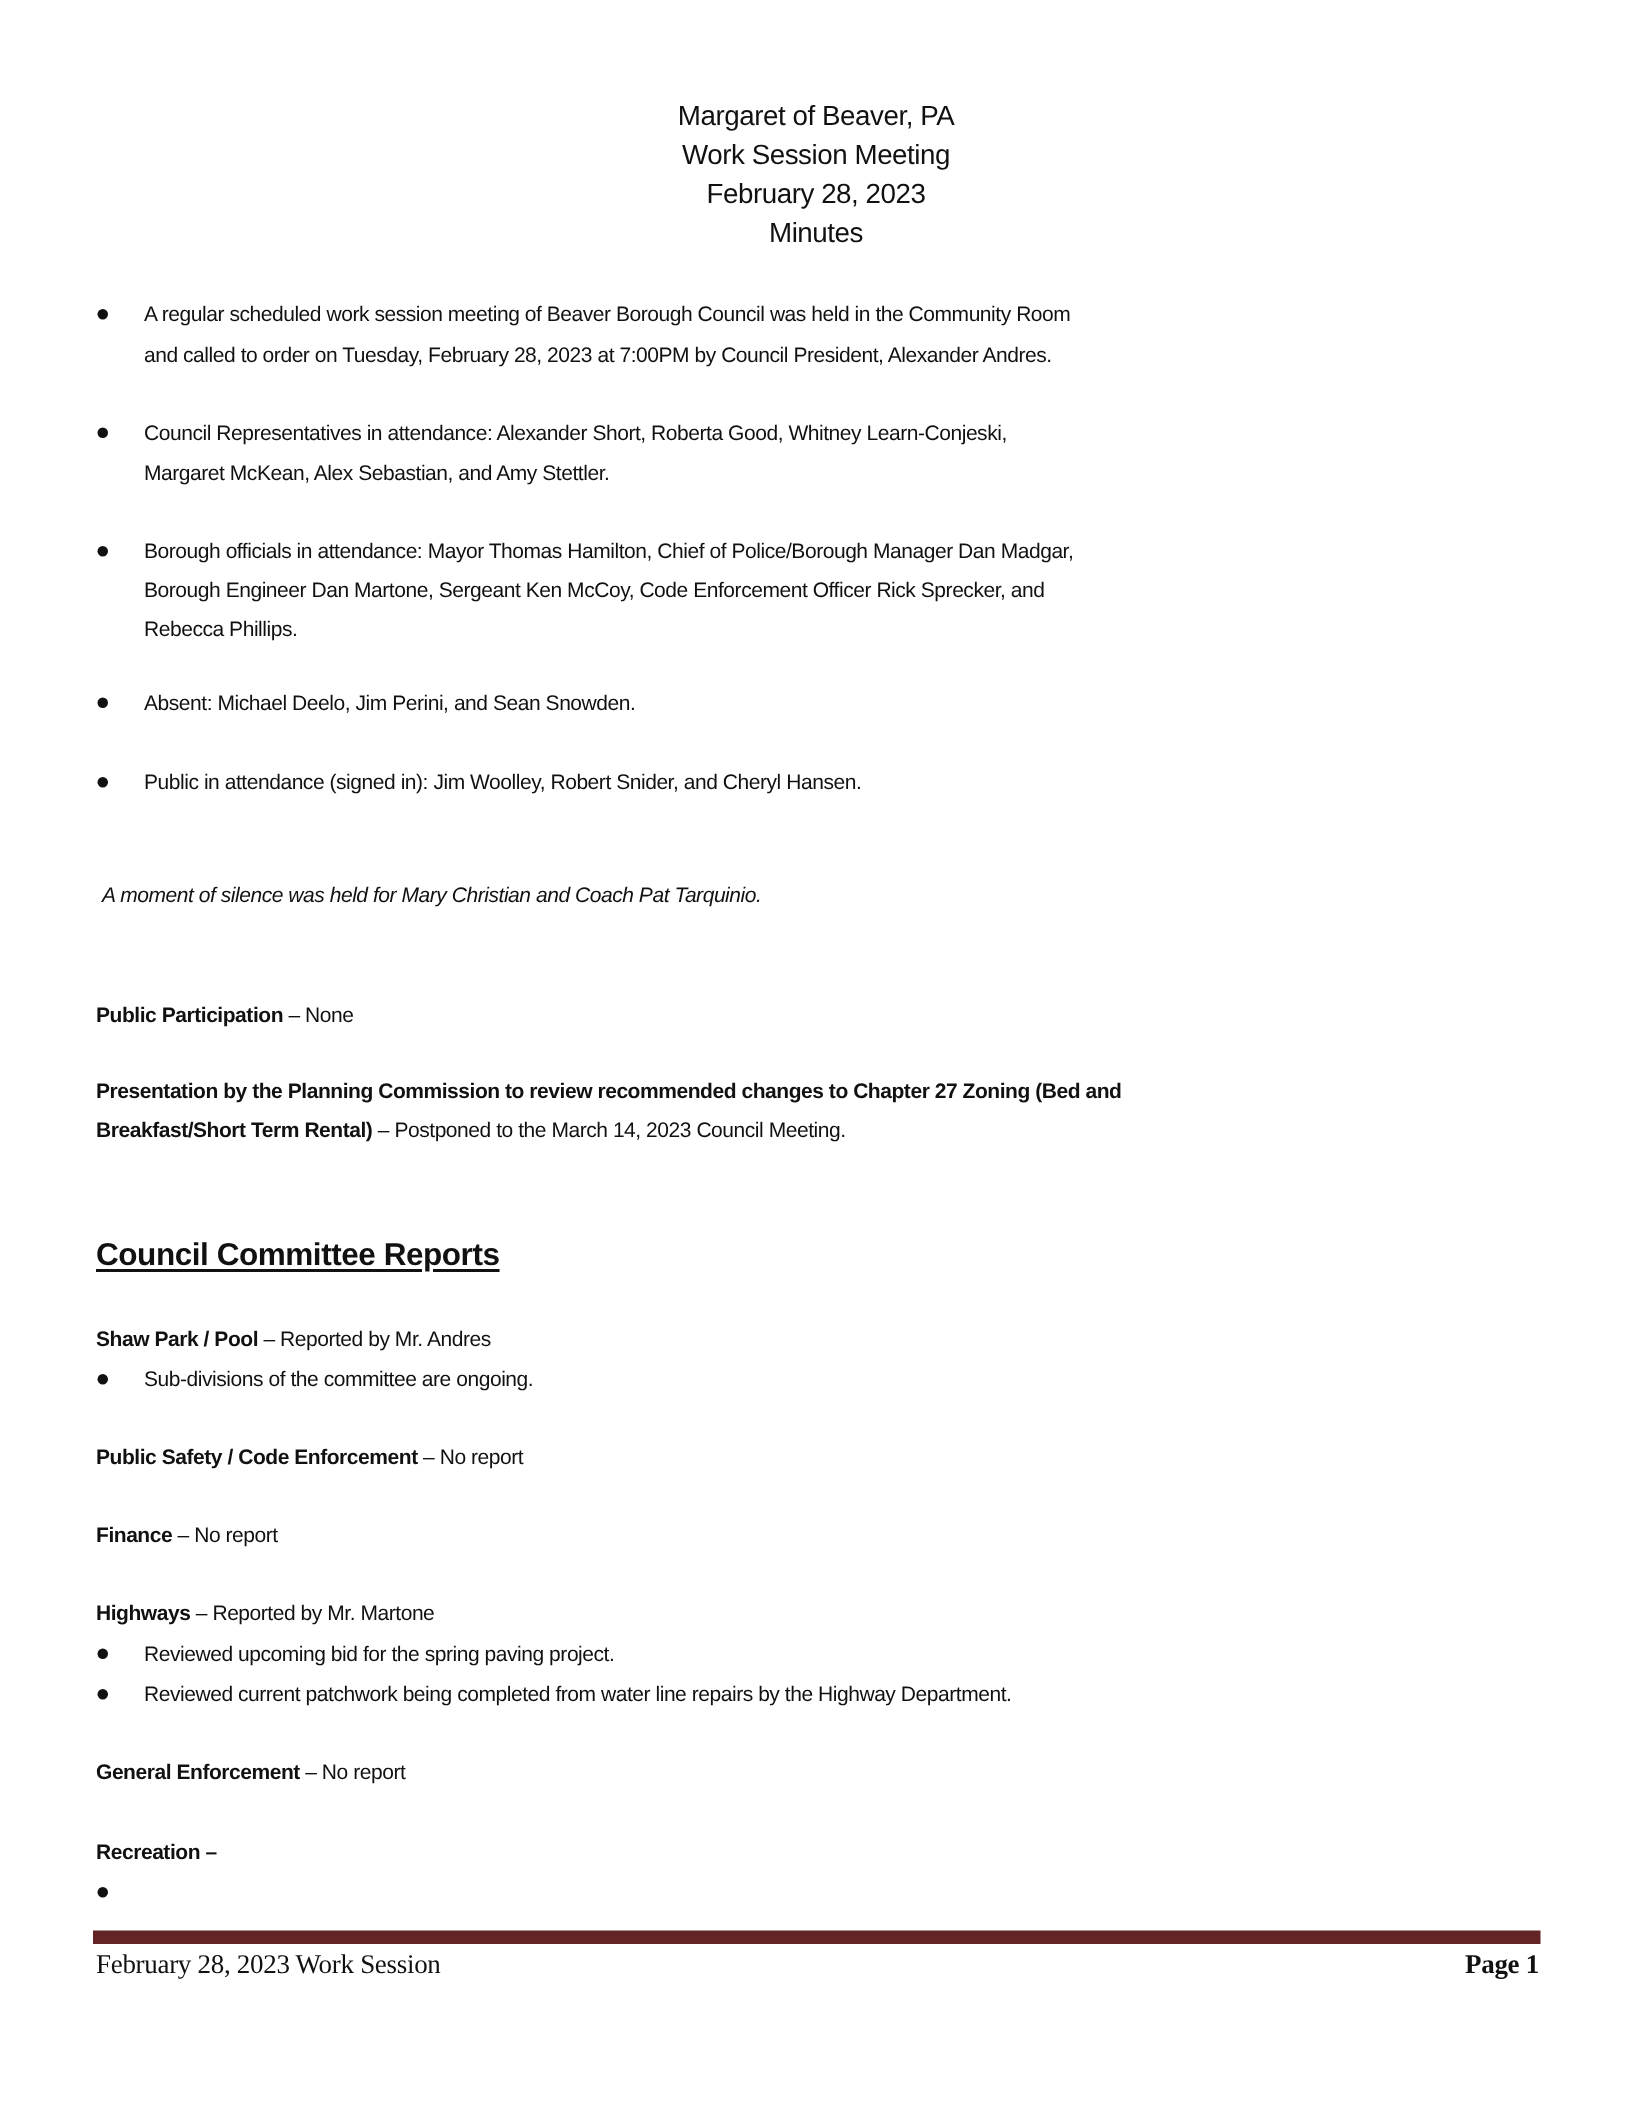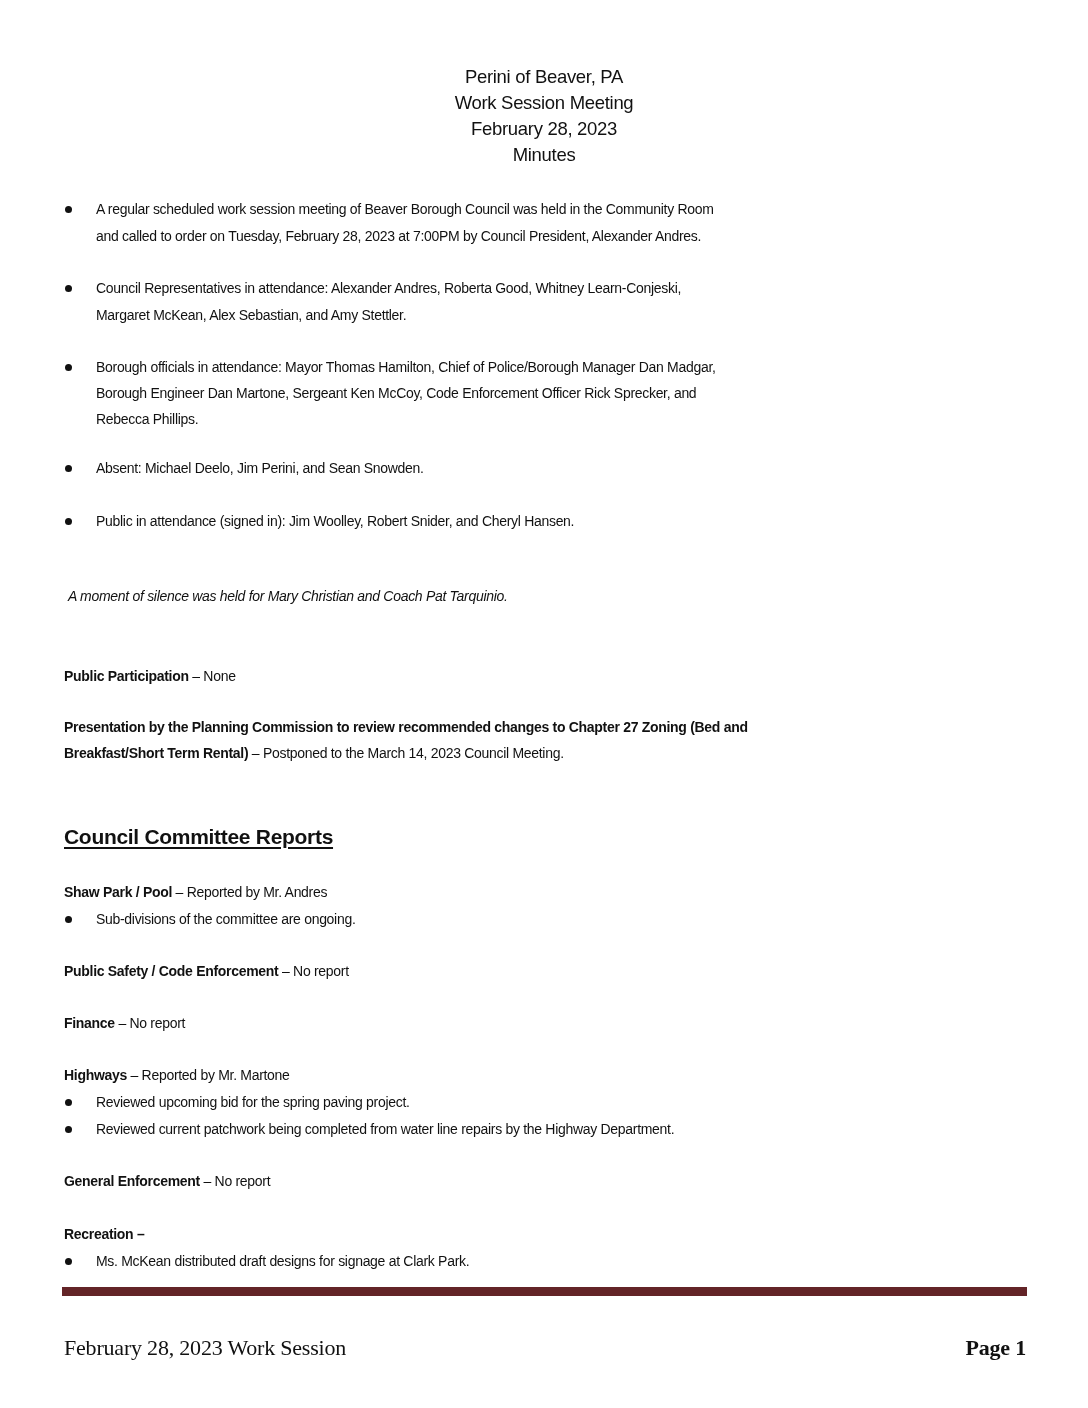--- a/index.html
+++ b/index.html
@@ -5,38 +5,38 @@
   html, body { margin: 0; padding: 0; background: #ffffff; }
   body { width: 1088px; height: 1408px; position: relative; overflow: hidden;
          font-family: "Liberation Sans", sans-serif; color: #111; }
   .page { position: absolute; left: 0; top: 0; width: 1088px; height: 1408px; }
   .t { position: absolute; font-size: 14px; line-height: 27px; white-space: nowrap; letter-spacing: -0.3px; }
   .title { position: absolute; left: 0; width: 1088px; text-align: center; font-size: 18.5px; line-height: 26px; letter-spacing: -0.3px; }
   .bullet { position: absolute; width: 7px; height: 7px; border-radius: 50%; background: #111; }
   b { font-weight: bold; }
   .sec { font-weight: bold; font-size: 21px; text-decoration: underline; text-underline-offset: 3px; }
   .rule { position: absolute; left: 62px; top: 1287px; width: 965px; height: 9px; background: #632427; }
-  .foot { position: absolute; font-family: "Liberation Serif", serif; font-size: 22px; top: 1299px; letter-spacing: -0.2px; margin-top: 36px; }
+  .foot { position: absolute; font-family: "Liberation Serif", serif; font-size: 18px; top: 1299px; letter-spacing: -0.2px; }
 </style>
 </head>
 <body>
 
 <div class="page">
 
-  <div class="title" style="top:64px">Perini of Beaver, PA</div>
+  <div class="title" style="top:64px">Margaret of Beaver, PA</div>
   <div class="title" style="top:90px">Work Session Meeting</div>
   <div class="title" style="top:116px">February 28, 2023</div>
   <div class="title" style="top:142px">Minutes</div>
 
   <div class="bullet" style="left:65px;top:206px"></div>
   <div class="t" style="left:96px;top:196px">A regular scheduled work session meeting of Beaver Borough Council was held in the Community Room</div>
   <div class="t" style="left:96px;top:223px">and called to order on Tuesday, February 28, 2023 at 7:00PM by Council President, Alexander Andres.</div>
 
   <div class="bullet" style="left:65px;top:285px"></div>
-  <div class="t" style="left:96px;top:275px">Council Representatives in attendance: Alexander Andres, Roberta Good, Whitney Learn-Conjeski,</div>
+  <div class="t" style="left:96px;top:275px">Council Representatives in attendance: Alexander Short, Roberta Good, Whitney Learn-Conjeski,</div>
   <div class="t" style="left:96px;top:302px">Margaret McKean, Alex Sebastian, and Amy Stettler.</div>
 
   <div class="bullet" style="left:65px;top:364px"></div>
   <div class="t" style="left:96px;top:354px">Borough officials in attendance:  Mayor Thomas Hamilton, Chief of Police/Borough Manager Dan Madgar,</div>
   <div class="t" style="left:96px;top:380px">Borough Engineer Dan Martone, Sergeant Ken McCoy, Code Enforcement Officer Rick Sprecker, and</div>
   <div class="t" style="left:96px;top:406px">Rebecca Phillips.</div>
 
   <div class="bullet" style="left:65px;top:465px"></div>
   <div class="t" style="left:96px;top:455px">Absent: Michael Deelo, Jim Perini, and Sean Snowden.</div>
 
@@ -79,21 +79,20 @@
   <div class="t" style="left:96px;top:1116px">Reviewed current patchwork being completed from water line repairs by the Highway Department.</div>
 
   <div class="t" style="left:64px;top:1168px">
     <b>General Enforcement</b><span> – No report</span>
   </div>
 
   <div class="t" style="left:64px;top:1221px">
     <b>Recreation –</b><span></span>
   </div>
   <div class="bullet" style="left:65px;top:1258px"></div>
-  <div class="t" style="left:96px;top:1248px">Ms. McKean distributed draft designs for signage at Clark Park.</div>
 
   <div class="rule"></div>
   <div class="foot" style="left:64px">February 28, 2023 Work Session</div>
   <div class="foot" style="right:62px;font-weight:bold">
     <span>Page </span><span>1</span>
   </div>
 
 </div>
 
 </body></html>

